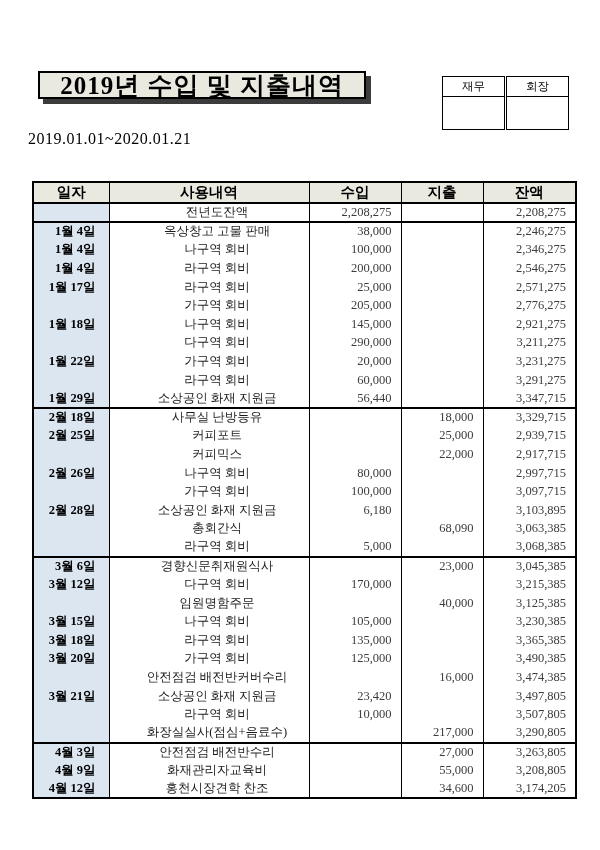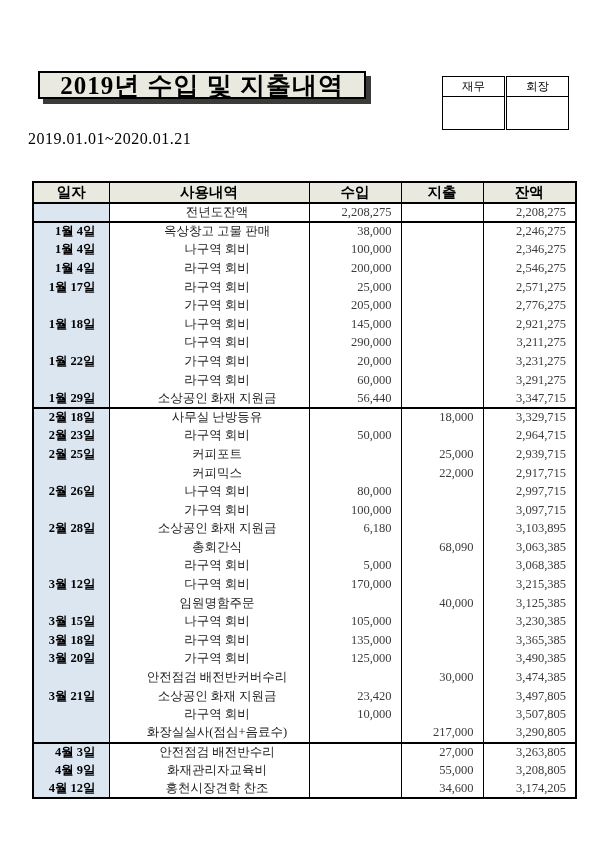--- a/index.html
+++ b/index.html
@@ -197,27 +197,20 @@
     </tbody>
     <tbody>
       <tr class="sec-top">
         <td class="c-date">2월 18일</td>
         <td class="c-desc">사무실 난방등유</td>
         <td class="c-num">&nbsp;</td>
         <td class="c-num">18,000</td>
         <td class="c-num">3,329,715</td>
       </tr>
       <tr>
-        <td class="c-date">2월 23일</td>
-        <td class="c-desc">라구역 회비</td>
-        <td class="c-num">50,000</td>
-        <td class="c-num">&nbsp;</td>
-        <td class="c-num">2,964,715</td>
-      </tr>
-      <tr>
         <td class="c-date">2월 25일</td>
         <td class="c-desc">커피포트</td>
         <td class="c-num">&nbsp;</td>
         <td class="c-num">25,000</td>
         <td class="c-num">2,939,715</td>
       </tr>
       <tr>
         <td class="c-date">&nbsp;</td>
         <td class="c-desc">커피믹스</td>
         <td class="c-num">&nbsp;</td>
@@ -254,20 +247,27 @@
       </tr>
       <tr>
         <td class="c-date">&nbsp;</td>
         <td class="c-desc">라구역 회비</td>
         <td class="c-num">5,000</td>
         <td class="c-num">&nbsp;</td>
         <td class="c-num">3,068,385</td>
       </tr>
     </tbody>
     <tbody>
+      <tr class="sec-top">
+        <td class="c-date">3월 6일</td>
+        <td class="c-desc">경향신문취재원식사</td>
+        <td class="c-num">&nbsp;</td>
+        <td class="c-num">23,000</td>
+        <td class="c-num">3,045,385</td>
+      </tr>
       <tr>
         <td class="c-date">3월 12일</td>
         <td class="c-desc">다구역 회비</td>
         <td class="c-num">170,000</td>
         <td class="c-num">&nbsp;</td>
         <td class="c-num">3,215,385</td>
       </tr>
       <tr>
         <td class="c-date">&nbsp;</td>
         <td class="c-desc">임원명함주문</td>
@@ -293,21 +293,21 @@
         <td class="c-date">3월 20일</td>
         <td class="c-desc">가구역 회비</td>
         <td class="c-num">125,000</td>
         <td class="c-num">&nbsp;</td>
         <td class="c-num">3,490,385</td>
       </tr>
       <tr>
         <td class="c-date">&nbsp;</td>
         <td class="c-desc">안전점검 배전반커버수리</td>
         <td class="c-num">&nbsp;</td>
-        <td class="c-num">30,000</td>
+        <td class="c-num">16,000</td>
         <td class="c-num">3,474,385</td>
       </tr>
       <tr>
         <td class="c-date">3월 21일</td>
         <td class="c-desc">소상공인 화재 지원금</td>
         <td class="c-num">23,420</td>
         <td class="c-num">&nbsp;</td>
         <td class="c-num">3,497,805</td>
       </tr>
       <tr>

